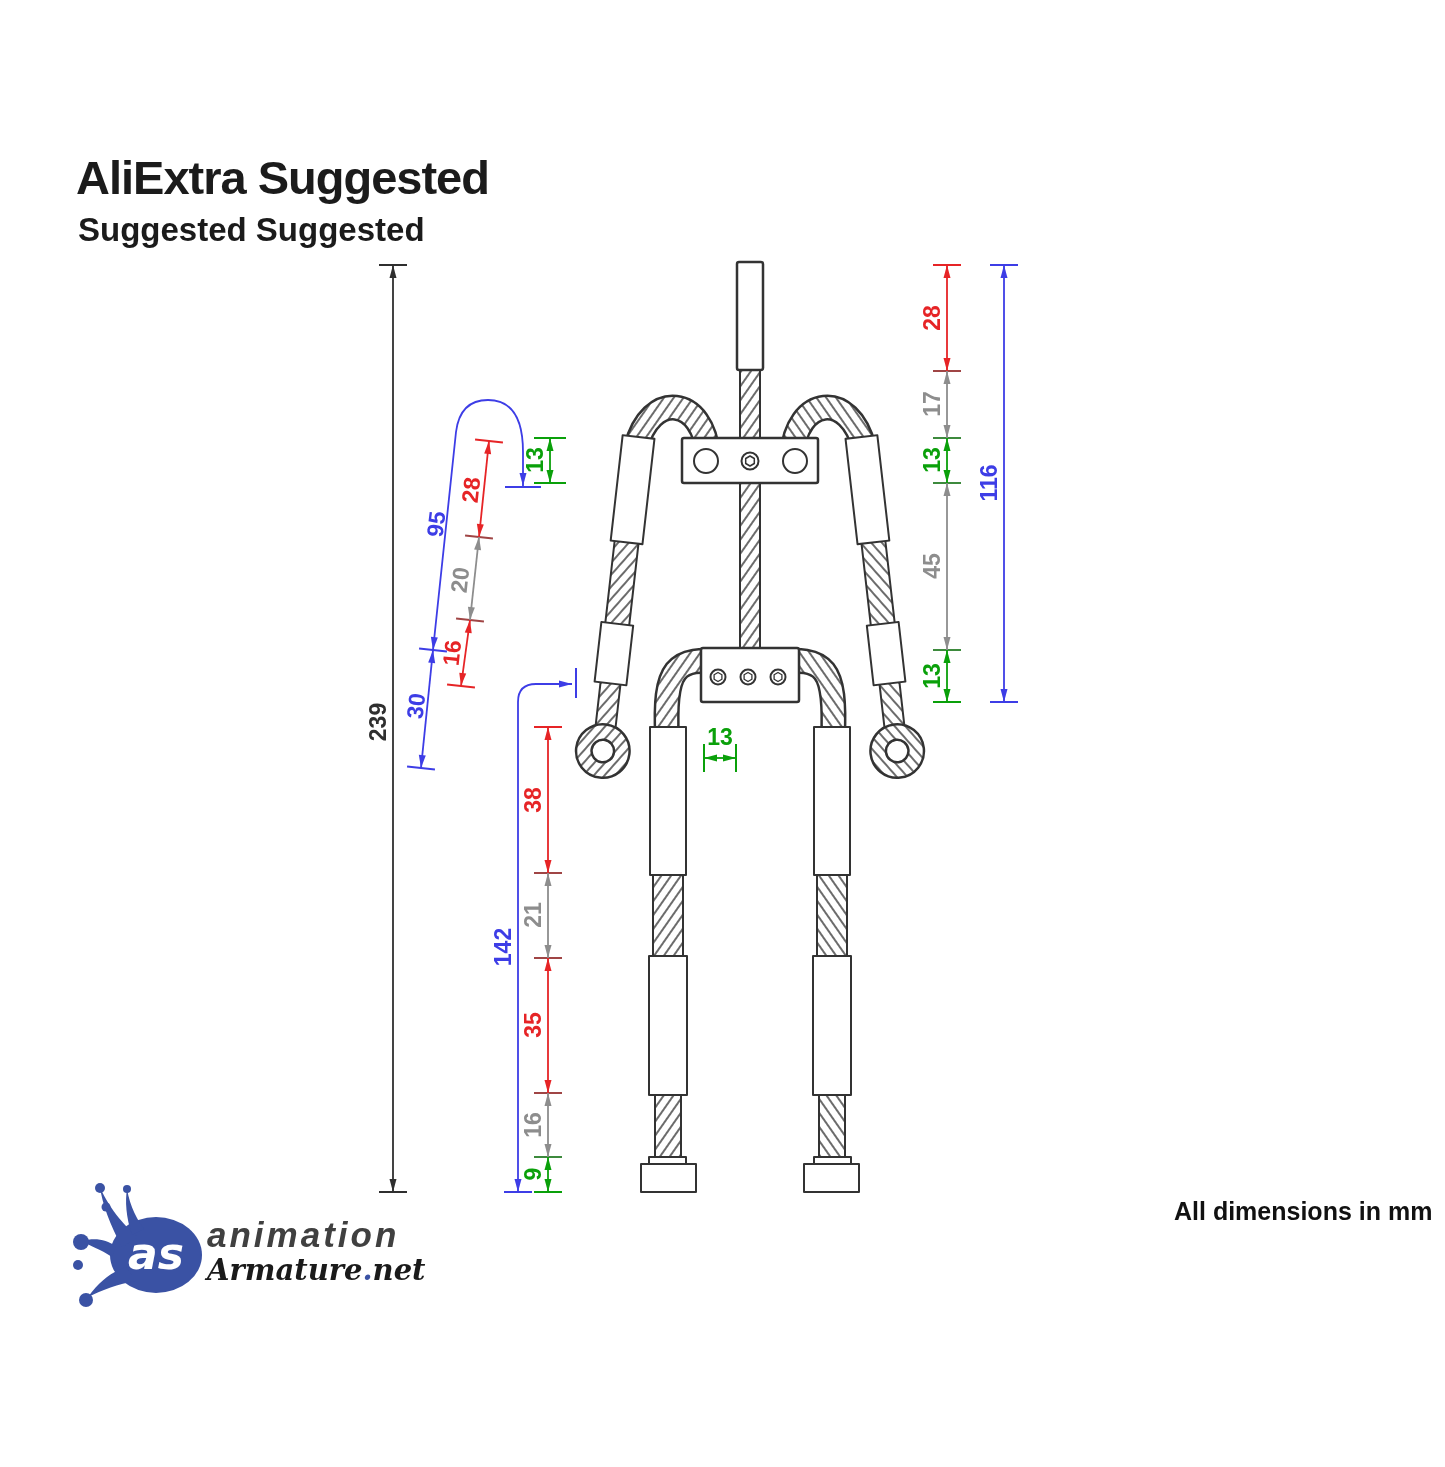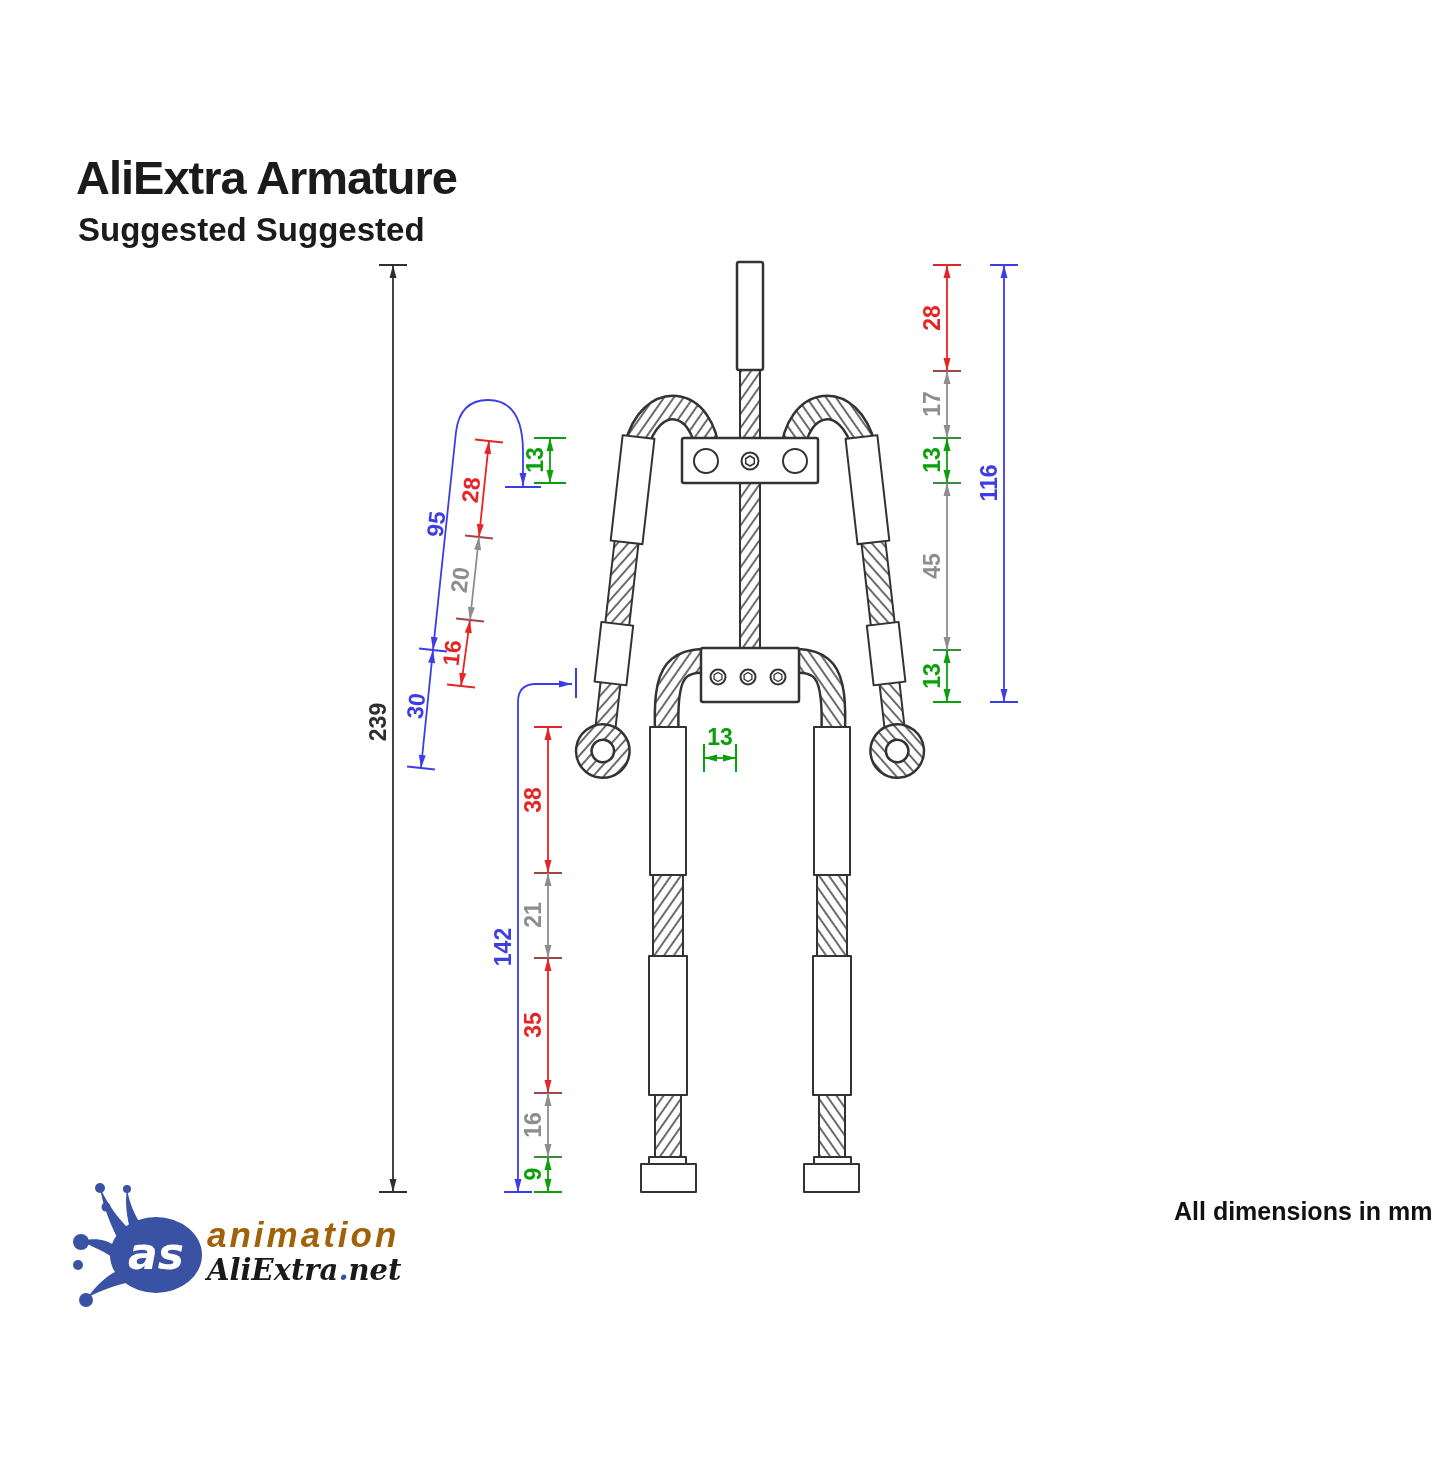--- a/index.html
+++ b/index.html
@@ -6,28 +6,28 @@
   body{width:1445px;height:1467px;background:#ffffff;position:relative;overflow:hidden;
        font-family:"Liberation Sans",sans-serif;}
   .title{position:absolute;left:76px;top:150px;font-size:47px;font-weight:700;color:#1b1b1b;letter-spacing:-1px;}
   .subtitle{position:absolute;left:78px;top:211px;font-size:33px;font-weight:700;color:#1b1b1b;}
   .footnote{position:absolute;left:1174px;top:1197px;font-size:25px;font-weight:700;color:#111;}
   #draw{position:absolute;left:0;top:0;}
   text.dim{font-family:"Liberation Sans",sans-serif;font-size:23px;font-weight:700;}
   .c-red{fill:#e62426;} .c-gray{fill:#8d8d8d;} .c-green{fill:#0aa00a;} .c-blue{fill:#3d3de6;} .c-black{fill:#2f2f2f;}
   .logo{position:absolute;left:70px;top:1183px;width:345px;height:125px;}
   .logo-text{position:absolute;left:137px;top:34px;line-height:1;}
-  .brand1{font-size:35px;font-weight:700;color:#a16207;letter-spacing:3px;font-style:italic;}
+  .brand1{font-size:35px;font-weight:700;color:#404040;letter-spacing:3px;font-style:italic;}
   .brand2{font-size:29px;font-weight:600;color:#1a1a1a;font-family:"DejaVu Serif",serif;font-style:italic;margin-top:4px;}
   .brand2 .dot{color:#3a52a4;font-weight:700;}
 </style>
 </head>
 <body>
 
-<div class="title">AliExtra Armature</div>
+<div class="title">AliExtra Suggested</div>
 <div class="subtitle">Suggested Suggested</div>
 
 <svg id="draw" width="1445" height="1467" viewBox="0 0 1445 1467">
   <defs>
     <pattern id="ropeP" patternUnits="userSpaceOnUse" width="8" height="8" patternTransform="rotate(35)">
       <rect width="8" height="8" fill="#ffffff"></rect>
       <line x1="4" y1="-1" x2="4" y2="9" stroke="#3a3a3a" stroke-width="1.5"></line>
     </pattern>
     <marker id="ak" markerWidth="16" markerHeight="10" refX="15" refY="5" orient="auto-start-reverse" markerUnits="userSpaceOnUse">
         <path d="M15,5 L2,1.5 L2,8.5 Z" fill="#2f2f2f"></path>
@@ -214,17 +214,17 @@
       <circle cx="11" cy="59" r="8"></circle>
       <path d="M 18 114 C 30 97 44 88 56 84 L 66 98 C 48 101 32 107 18 114 Z"></path>
       <circle cx="16" cy="117" r="7"></circle>
       <circle cx="36" cy="24" r="4.5"></circle>
       <circle cx="8" cy="82" r="5"></circle>
     </g>
     <text x="86" y="86" text-anchor="middle" font-family="DejaVu Sans, sans-serif" font-size="44" font-weight="bold" font-style="italic" fill="#ffffff">as</text>
   </svg>
   <div class="logo-text">
     <div class="brand1">animation</div>
-    <div class="brand2"><span>AliExtra</span><span class="dot">.</span><span>net</span></div>
+    <div class="brand2"><span>Armature</span><span class="dot">.</span><span>net</span></div>
   </div>
 </div>
 
 <div class="footnote">All dimensions in mm</div>
 
 </body></html>

